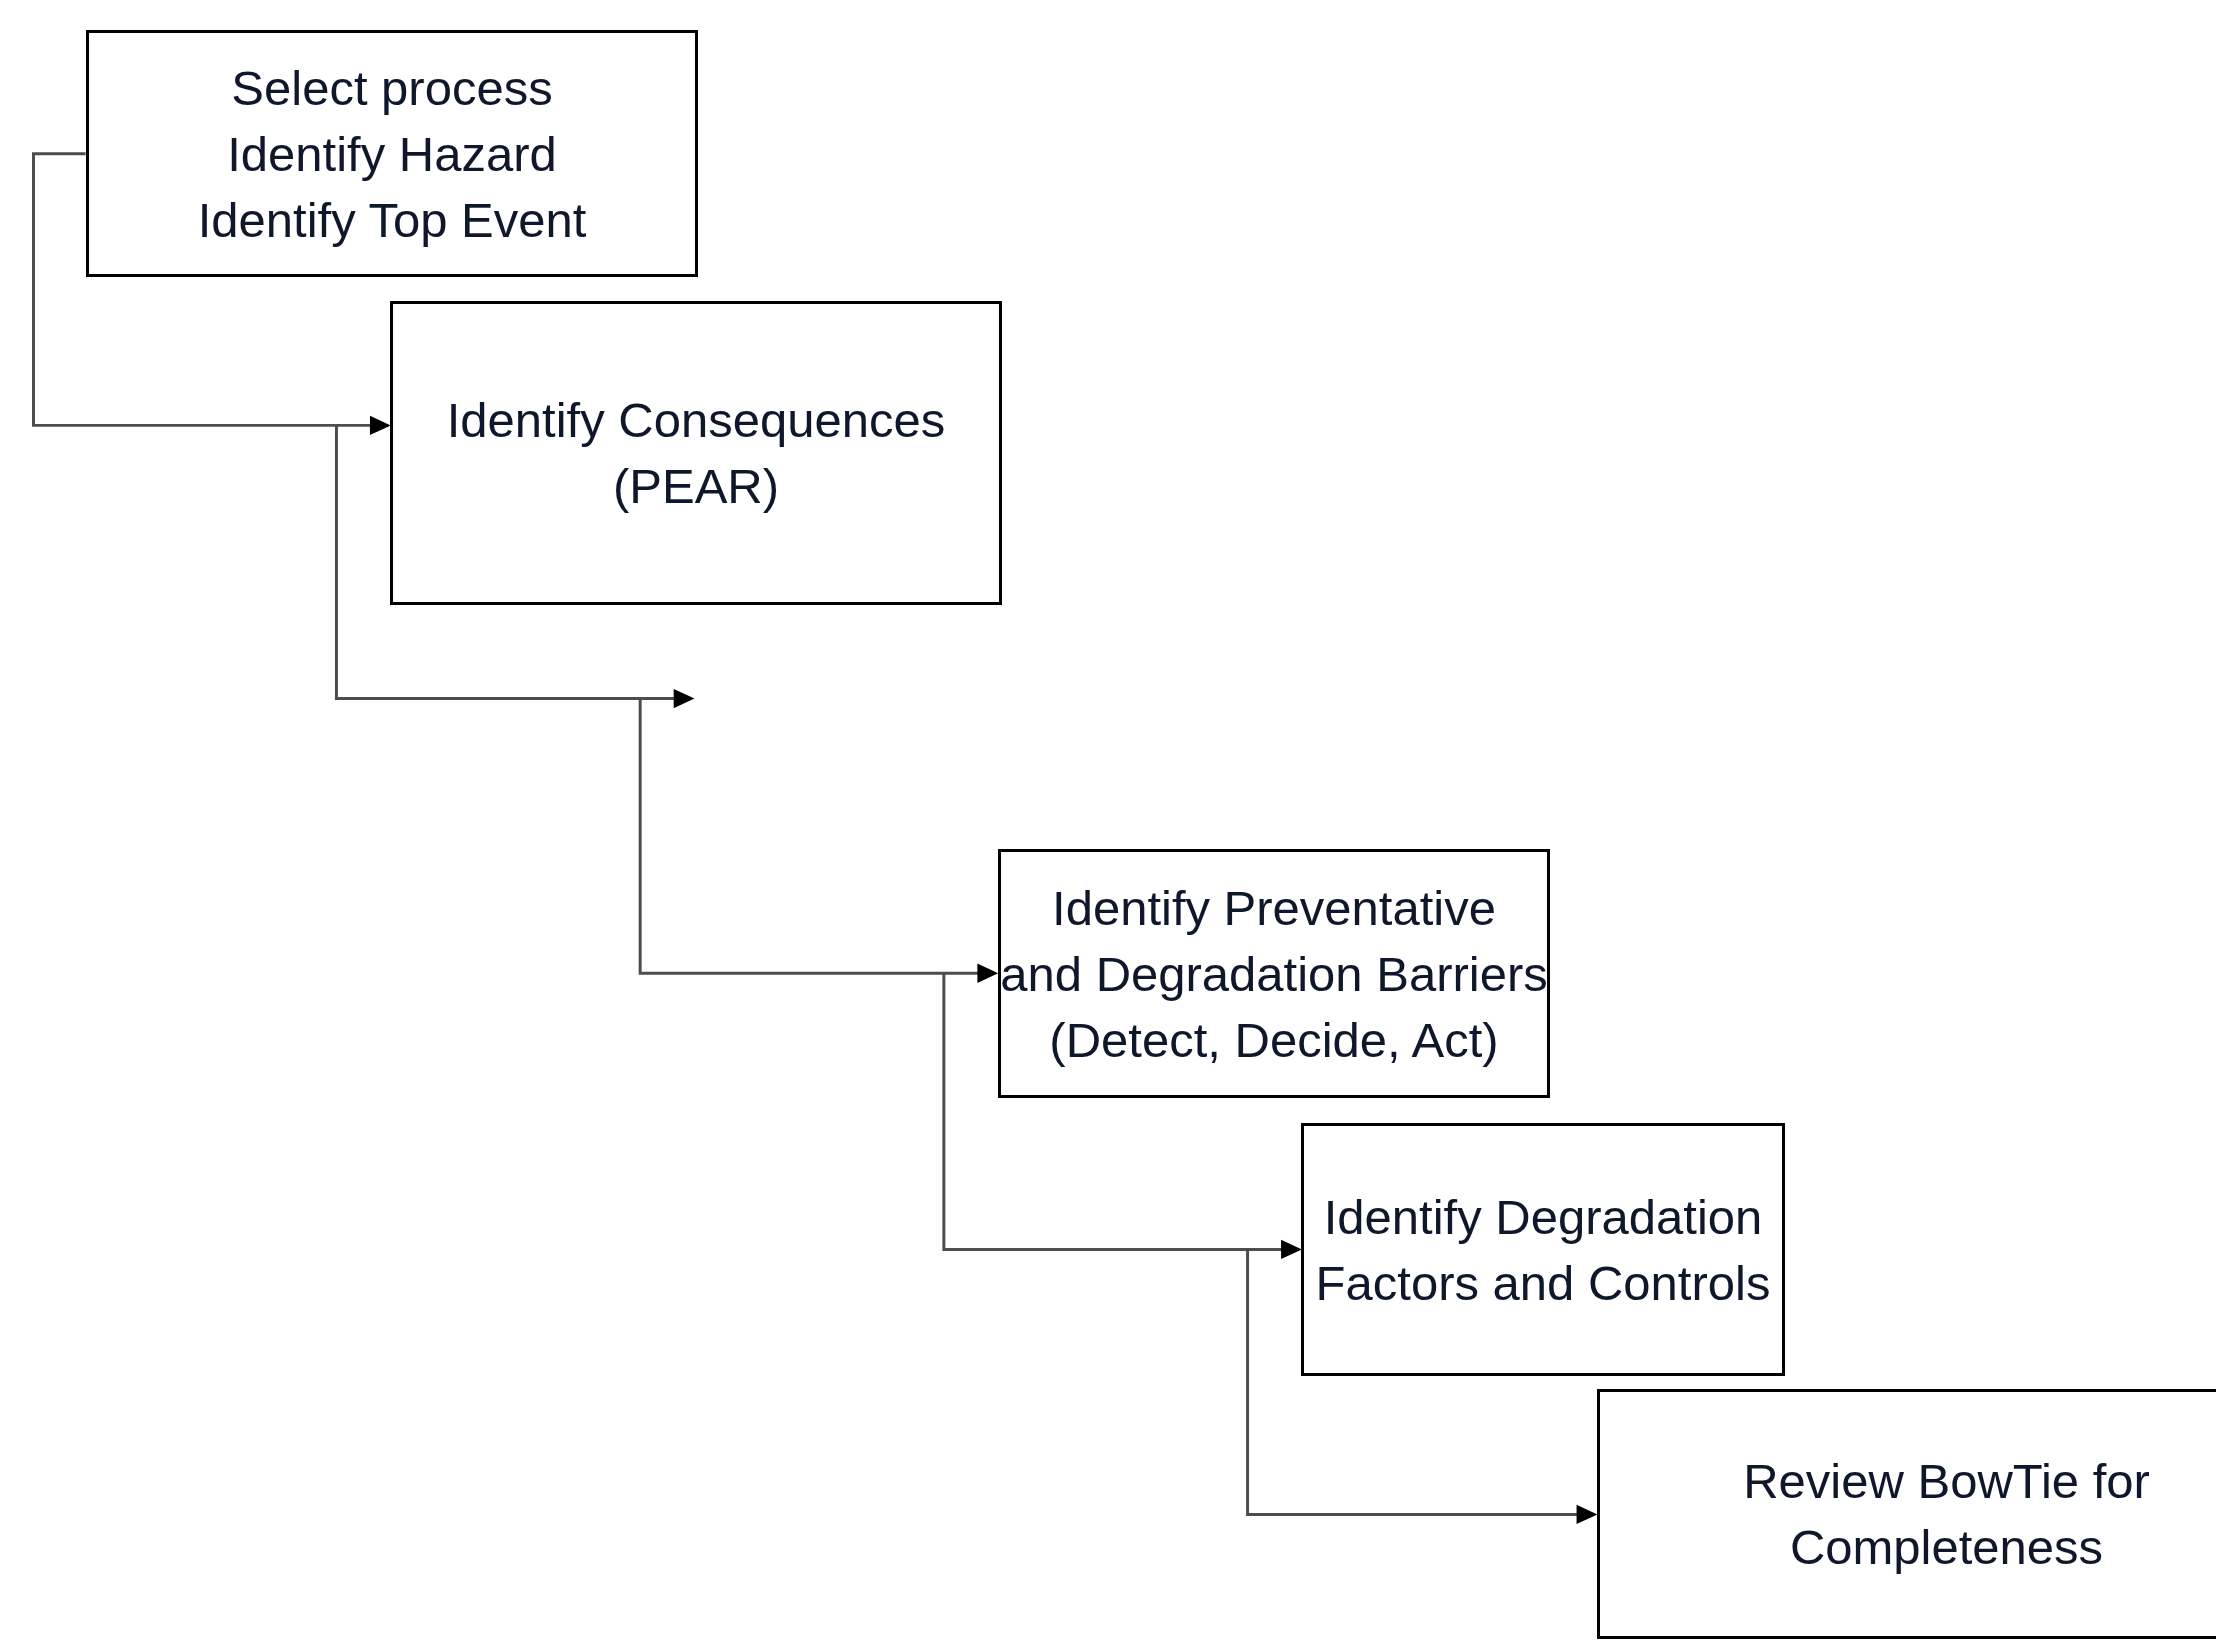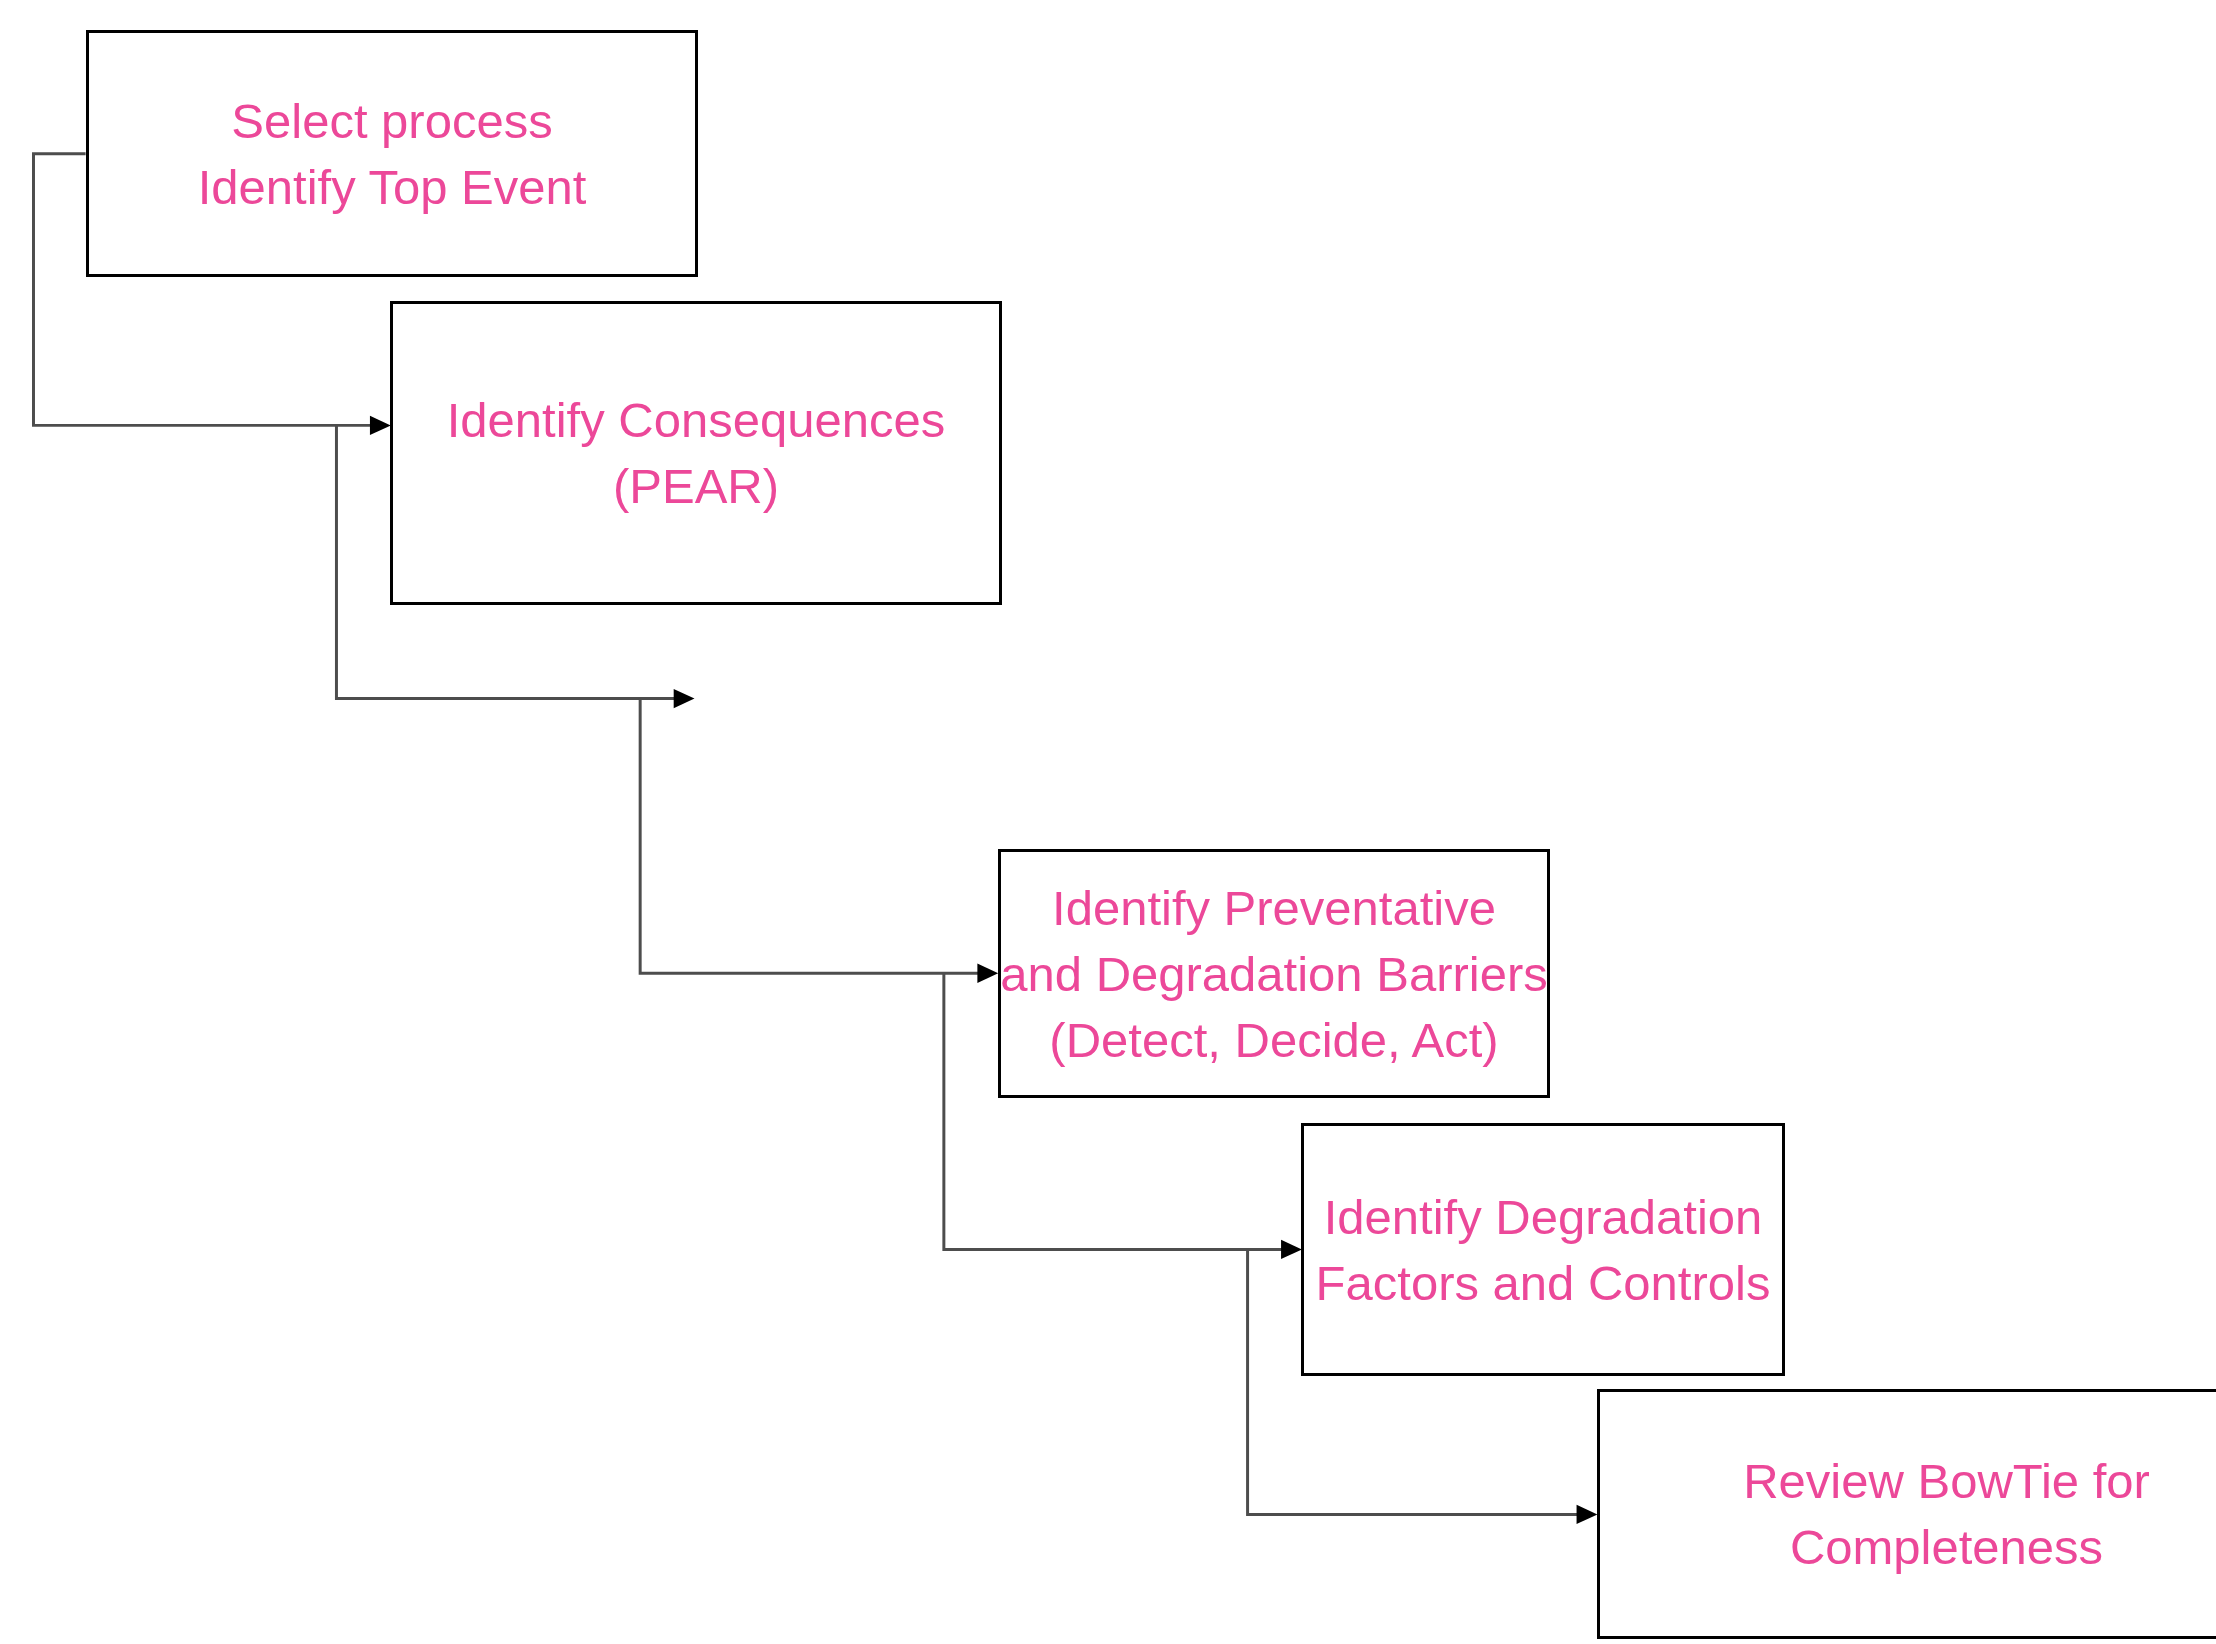--- a/index.html
+++ b/index.html
@@ -31,21 +31,21 @@
     display: flex;
     flex-direction: column;
     justify-content: center;
     align-items: center;
     text-align: center;
     z-index: 2;
   }
   .flow-box .box-line {
     font-size: 49px;
     line-height: 66px;
-    color: #ec4899;
+    color: #0f172a;
     white-space: nowrap;
   }
 </style>
 </head>
 <body>
 
 <div class="canvas">
 
   <svg class="connector-layer" viewBox="0 0 2977 2209" xmlns="http://www.w3.org/2000/svg">
 
@@ -60,20 +60,21 @@
 
     <path d="M 1268 1307 L 1268 1678 L 1723 1678" fill="none" stroke="#4d4d4d" stroke-width="4"></path>
     <polygon points="1749,1678 1721,1665 1721,1691" fill="#000000"></polygon>
 
     <path d="M 1676 1678 L 1676 2034 L 2120 2034" fill="none" stroke="#4d4d4d" stroke-width="4"></path>
     <polygon points="2146,2034 2118,2021 2118,2047" fill="#000000"></polygon>
   </svg>
 
   <div class="flow-box" style="left:86px; top:30px; width:612px; height:247px;">
     <div class="box-line">Select process</div>
+    <div class="box-line">Identify Hazard</div>
     <div class="box-line">Identify Top Event</div>
   </div>
 
   <div class="flow-box" style="left:390px; top:301px; width:612px; height:304px;">
     <div class="box-line">Identify Consequences</div>
     <div class="box-line">(PEAR)</div>
   </div>
 
 
   <div class="flow-box" style="left:998px; top:849px; width:552px; height:249px;">

